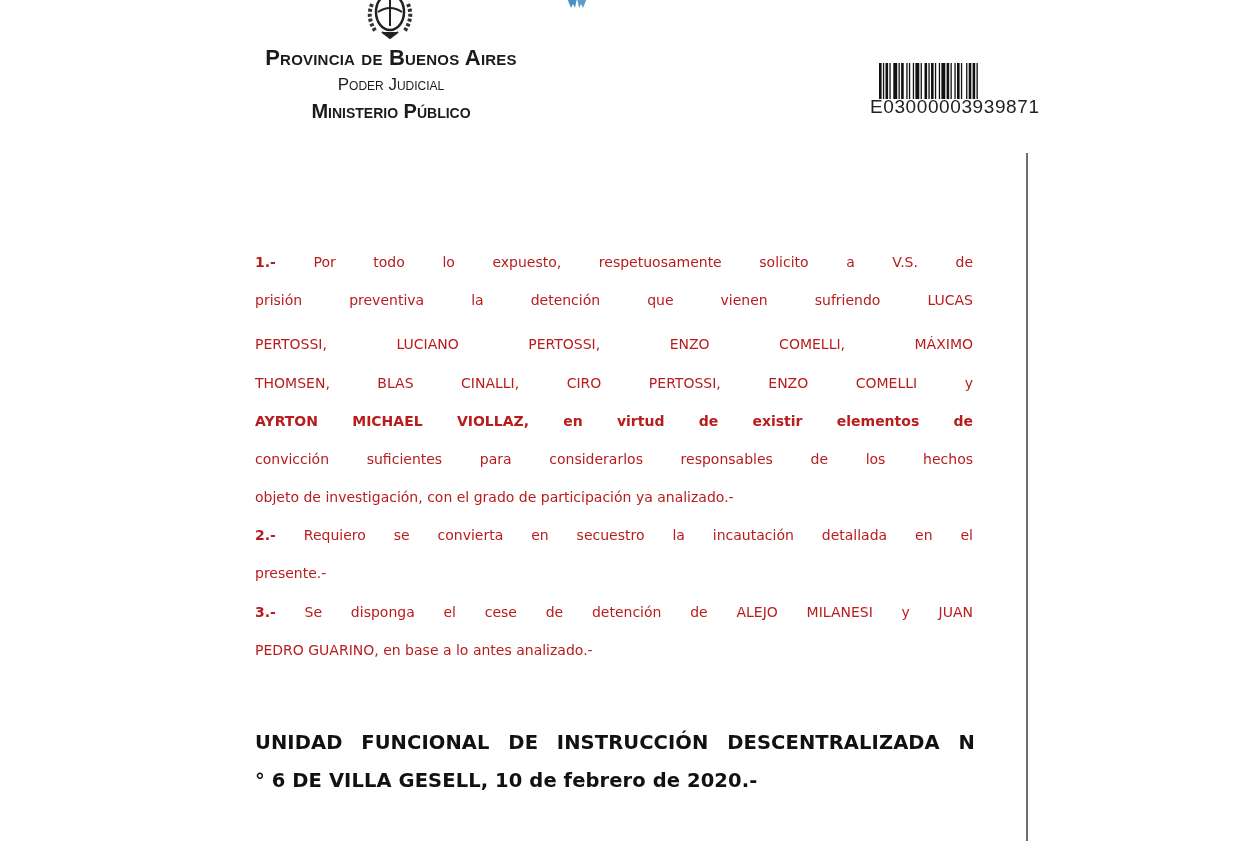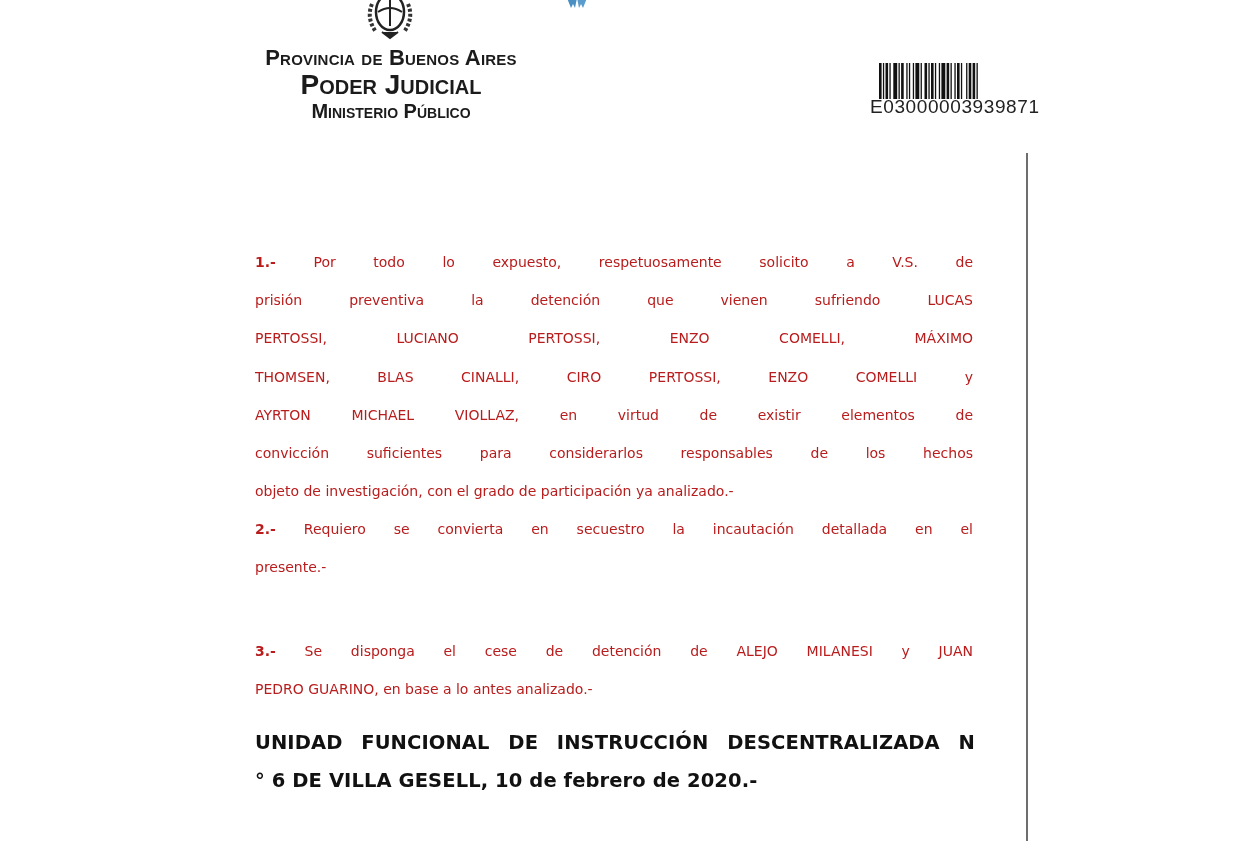--- a/index.html
+++ b/index.html
@@ -34,21 +34,21 @@
       left: 246px;
       top: 44px;
       width: 290px;
       text-align: center;
       font-family: "Liberation Sans", sans-serif;
       color: #1b1b1b;
       font-variant: small-caps;
       line-height: 27px;
     }
     .header .h1 { font-size: 22px; font-weight: bold; letter-spacing: 0.2px; }
-    .header .h2 { font-size: 28px; font-weight: bold; }
+    .header .h2 { font-size: 17px; font-weight: normal; }
     .header .h3 { font-size: 20px; font-weight: bold; }
     .barcode {
       position: absolute;
       left: 879px;
       top: 63px;
       width: 142px;
       height: 36px;
     }
     .barcode-text {
       position: absolute;
@@ -79,20 +79,21 @@
     }
     .para {
       text-align: justify;
       text-align-last: left;
       margin: 0;
     }
     .num { font-weight: bold; }
     .cut-wrap {
       height: 29px;
       overflow: hidden;
+      font-weight: bold;
     }
     .line {
       display: block;
       text-align: justify;
       text-align-last: justify;
       white-space: nowrap;
     }
     .line.last { text-align-last: left; }
     .closing {
       position: absolute;
@@ -160,34 +161,34 @@
     <rect x="97.49999999999993" y="0" width="1.3" height="36" fill="#111"></rect>
   </svg>
 <div class="barcode-text">E03000003939871</div>
 
 <div class="margin-line"></div>
 
 <div class="body-text">
   <div class="para">
     <span class="line" style="display: block; white-space: nowrap; text-align: left;"><span class="num">1.-</span><span> Por todo lo expuesto, respetuosamente solicito a V.S. de</span></span>
     <span class="line" style="display: block; white-space: nowrap; text-align: left;">prisión preventiva la detención que vienen sufriendo LUCAS</span>
-    <span class="line" style="display: block; white-space: nowrap; text-align: left;">PERTOSSI, LUCIANO PERTOSSI, ENZO COMELLI, MÁXIMO</span>
+    <span class="line" style="display: block; white-space: nowrap; text-align: left; margin-top: 6px;">PERTOSSI, LUCIANO PERTOSSI, ENZO COMELLI, MÁXIMO</span>
     <span class="line" style="display: block; white-space: nowrap; text-align: left;">THOMSEN, BLAS CINALLI, CIRO PERTOSSI, ENZO COMELLI y</span>
     <div class="cut-wrap">
         <span class="line" style="display: block; white-space: nowrap; text-align: left;">AYRTON MICHAEL VIOLLAZ, en virtud de existir elementos de</span>
       </div>
     <span class="line" style="margin-top: 9px; display: block; white-space: nowrap; text-align: left;">convicción suficientes para considerarlos responsables de los hechos</span>
     <span class="line last">objeto de investigación, con el grado de participación ya analizado.-</span>
   </div>
   <div class="para">
     <span class="line" style="display: block; white-space: nowrap; text-align: left;"><span class="num">2.-</span><span> Requiero se convierta en secuestro la incautación detallada en el</span></span>
     <span class="line last">presente.-</span>
   </div>
   <div class="para">
-    <span class="line" style="display: block; white-space: nowrap; text-align: center; margin-top: 45px;"><span class="num">3.-</span><span> Se disponga el cese de detención de ALEJO MILANESI y JUAN</span></span>
+    <span class="line" style="display: block; white-space: nowrap; text-align: center;"><span class="num">3.-</span><span> Se disponga el cese de detención de ALEJO MILANESI y JUAN</span></span>
     <span class="line last">PEDRO GUARINO, en base a lo antes analizado.-</span>
   </div>
 </div>
 
 <div class="closing">
   <span class="line" style="display: block; white-space: nowrap; text-align: left;">UNIDAD FUNCIONAL DE INSTRUCCIÓN DESCENTRALIZADA N</span>
   <span class="line last">° 6 DE VILLA GESELL,  10 de febrero de 2020.-</span>
 </div>
 
 </body></html>

